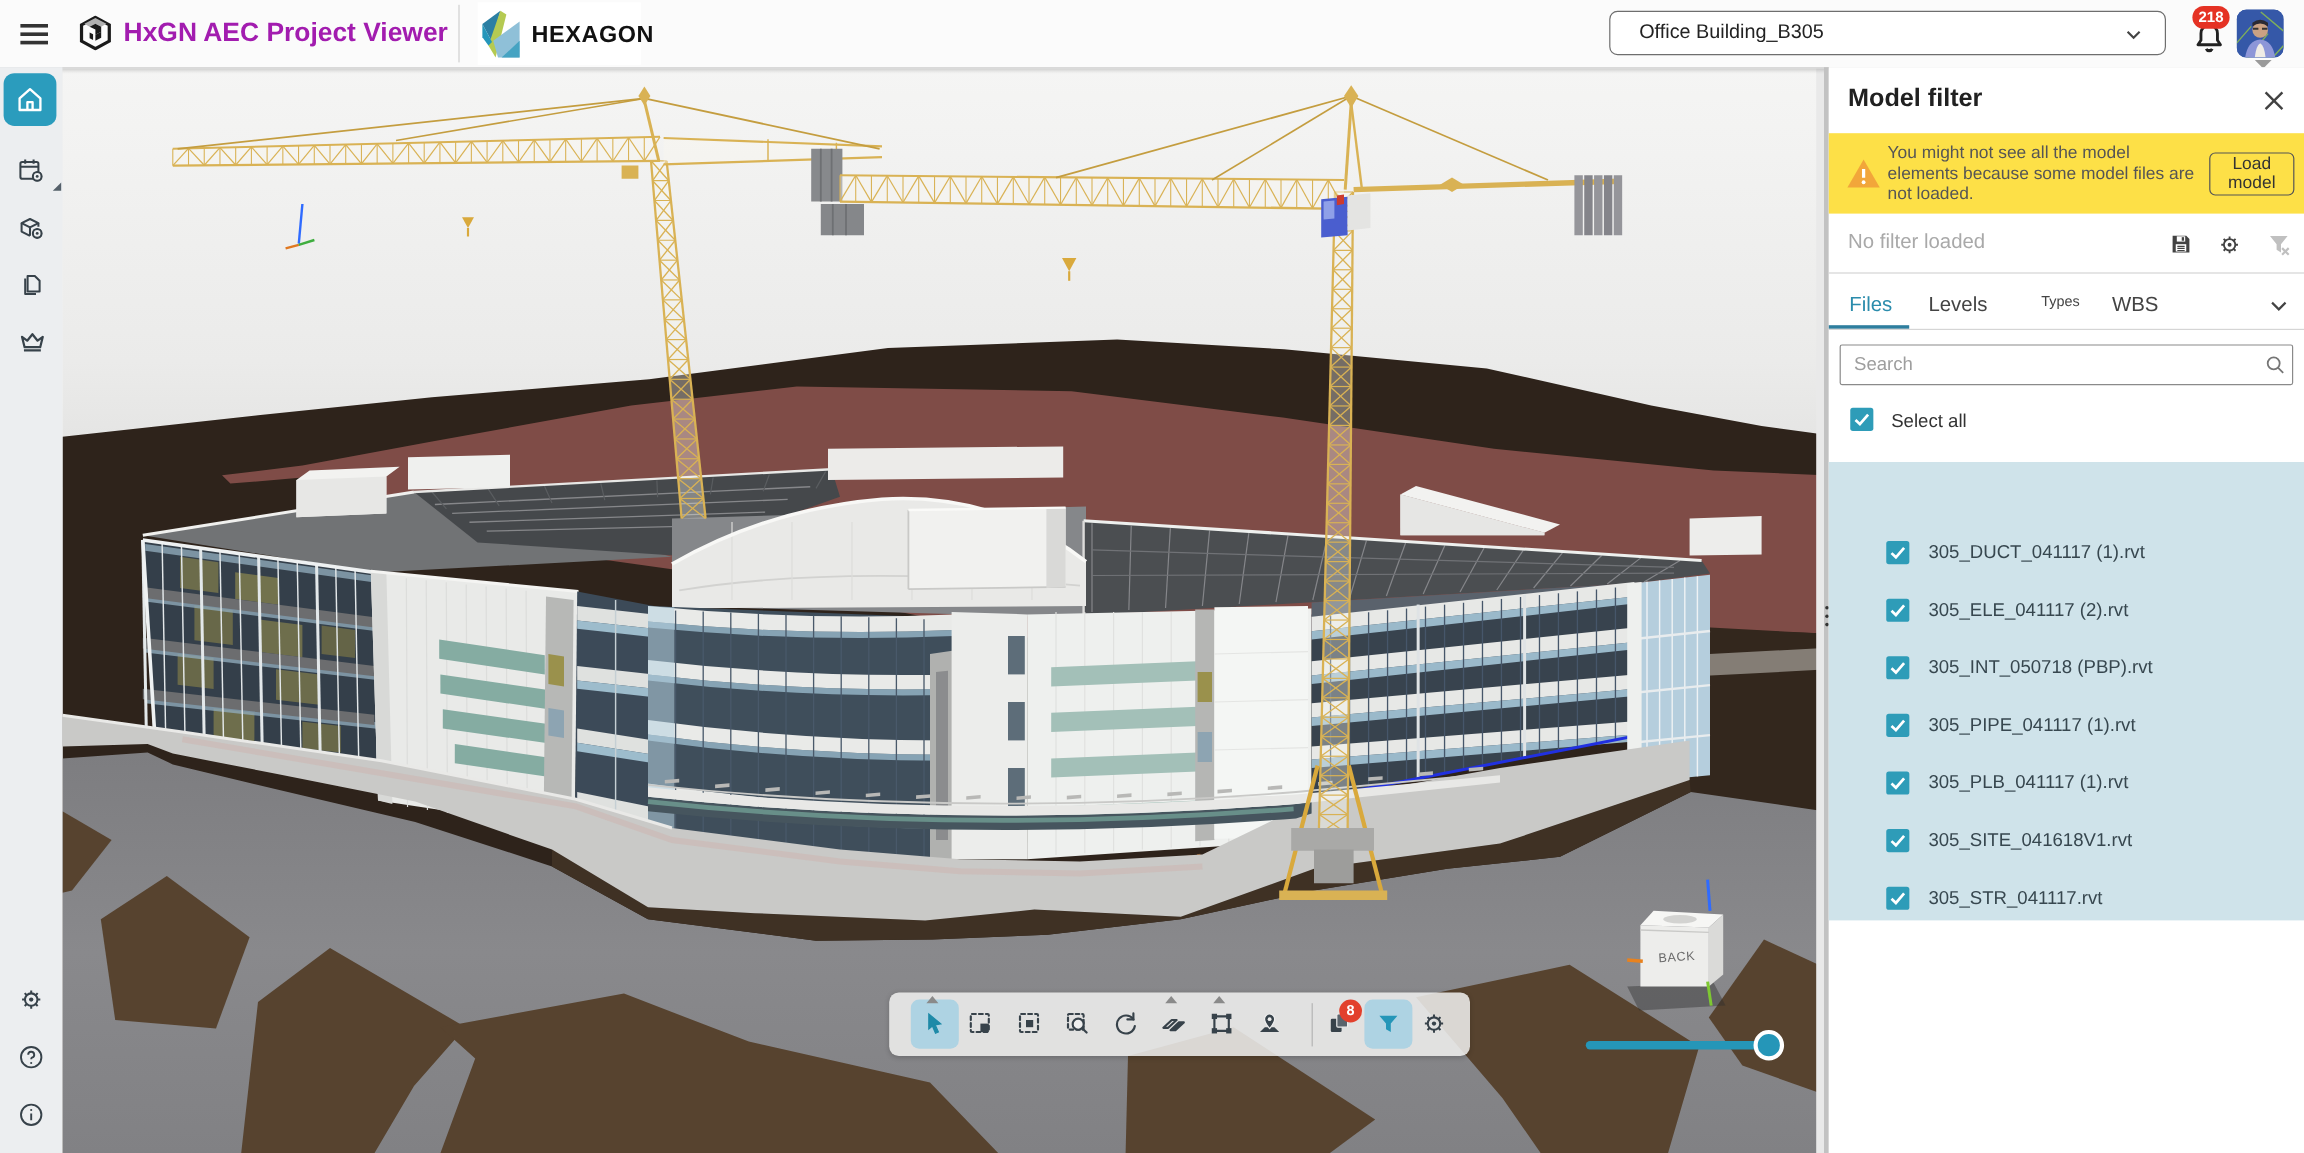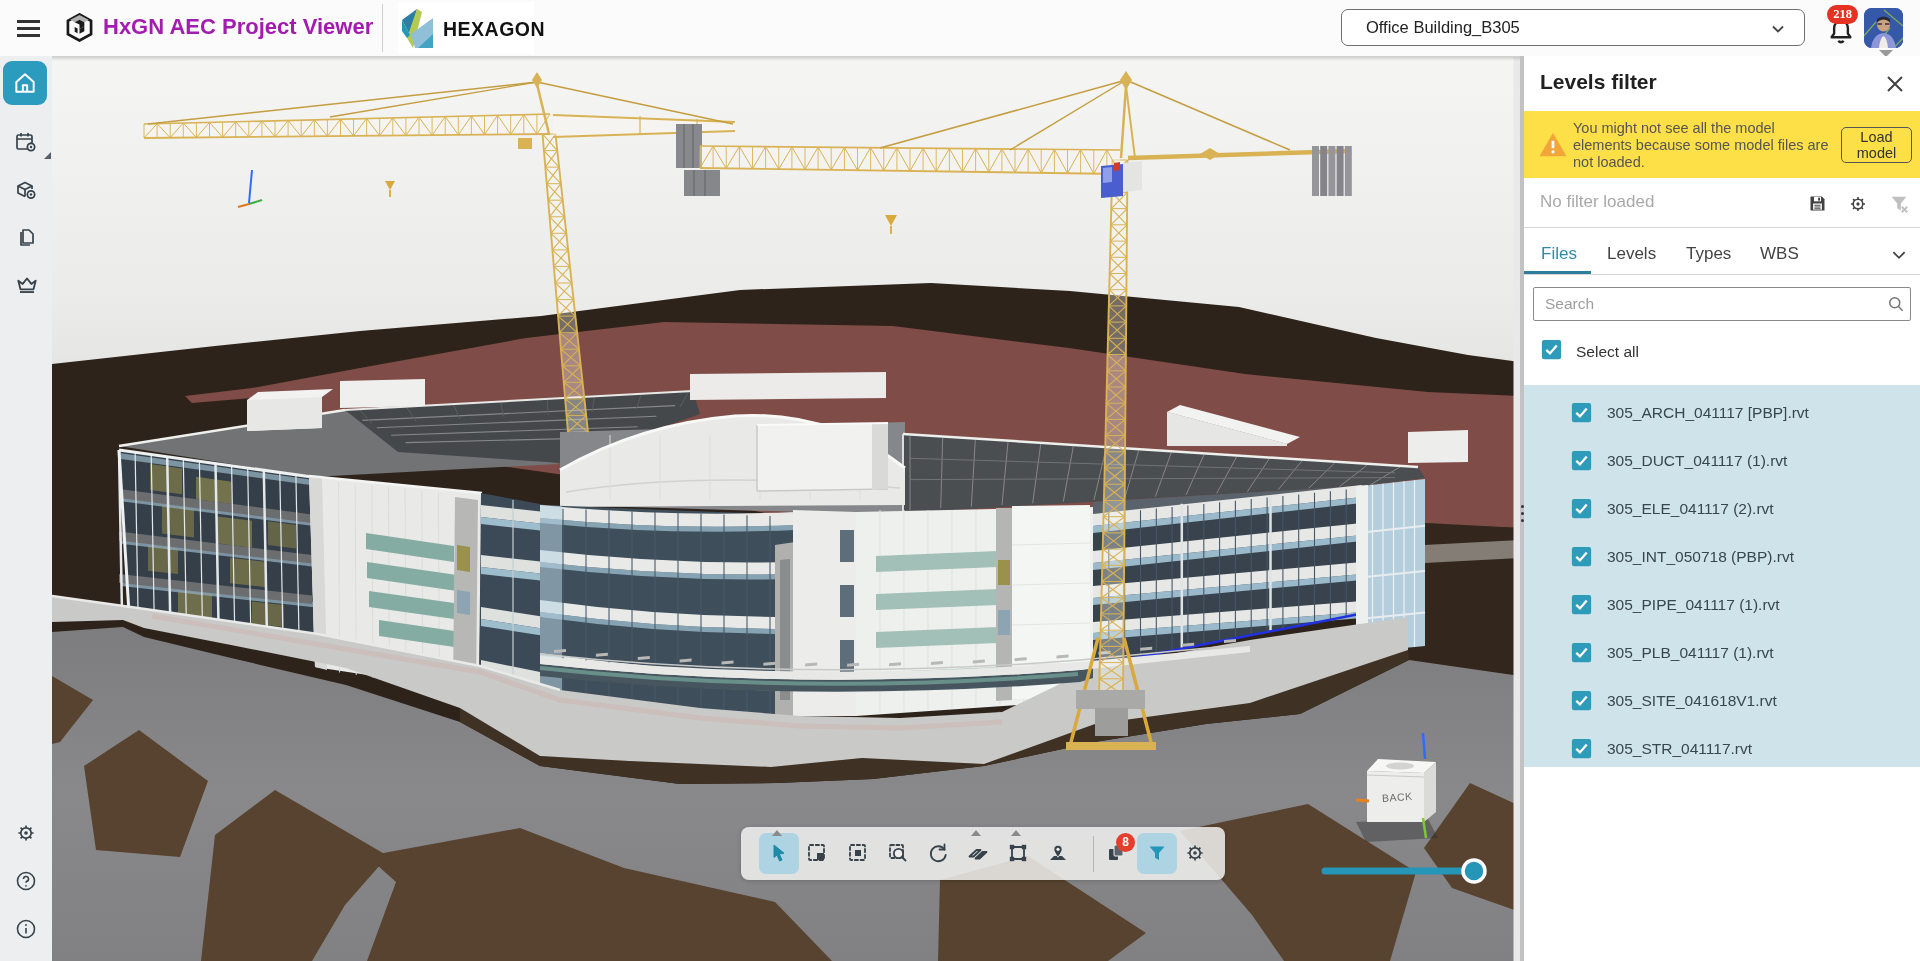--- a/index.html
+++ b/index.html
@@ -708,21 +708,21 @@
     <svg class="abs" style="left:428px;top:11px;" width="16" height="16" viewBox="0 0 16 16" fill="none" stroke="#444" stroke-width="1.8">
         <path d="M3 5.5 L8 10.5 L13 5.5"></path>
       </svg>
   </div>
   <div class="abs" style="left:1826px;top:16px;"><svg width="30" height="30" viewBox="0 0 24 24" fill="none" stroke="#222222" stroke-width="1.9" stroke-linejoin="round">
         <path d="M12 4 a5.5 5.5 0 0 1 5.5 5.5 V14 L19.5 17 H4.5 L6.5 14 V9.5 A5.5 5.5 0 0 1 12 4 Z"></path>
         <path d="M10 19.8 a2.2 2.2 0 0 0 4 0" fill="#222222"></path>
       </svg></div>
   <div class="abs" style="left:1827px;top:5px;min-width:21px;height:19px;border-radius:10px;
   background:#e53224;color:#fff;font-size:12.5px;font-weight:bold;text-align:center;
-  line-height:19px;padding:0 5px;font-family:Liberation Serif, serif;">218</div>
+  line-height:19px;padding:0 5px;">218</div>
   <div class="abs" style="left:1864px;top:8px;width:39px;height:40px;border-radius:8px;overflow:hidden;background:#3558a8;">
     <svg width="39" height="40" viewBox="0 0 39 40">
       <rect width="39" height="40" fill="#3558a8"></rect>
       <path d="M-2 30 L12 14 M8 42 L26 20 M20 2 L39 18 M28 42 L39 30" stroke="#7fae5a" stroke-width="1.2" fill="none"></path>
       <path d="M7 40 Q9 26 19.5 25 Q30 26 32 40 Z" fill="#8d96d8"></path>
       <path d="M15 40 Q16 30 19.5 28 Q23 30 24 40 Z" fill="#f0ece6"></path>
       <circle cx="19.5" cy="17" r="6.5" fill="#caa183"></circle>
       <path d="M13 14 Q19.5 9 26 14 L26 11 Q19.5 6 13 11 Z" fill="#2a2a33"></path>
       <path d="M13.5 16 H18 M21 16 H25.5" stroke="#333" stroke-width="1.6"></path>
     </svg>
@@ -779,21 +779,21 @@
   border-bottom:7px solid #55606a;"></div>
 </div>
 
 <div class="abs" style="left:1520px;top:56px;width:4px;height:905px;background:#c2c2c2;"></div>
 <div class="abs" style="left:1521px;top:505px;width:3px;height:34px;">
   <div style="width:3px;height:3px;border-radius:50%;background:#333;margin-bottom:4px;"></div>
   <div style="width:3px;height:3px;border-radius:50%;background:#333;margin-bottom:4px;"></div>
   <div style="width:3px;height:3px;border-radius:50%;background:#333;"></div>
 </div>
 <div class="abs" style="left:1524px;top:56px;width:396px;height:905px;background:#fff;">
-  <div class="abs" style="left:16px;top:14px;font-size:21px;font-weight:bold;color:#212121;">Levels filter</div>
+  <div class="abs" style="left:16px;top:14px;font-size:21px;font-weight:bold;color:#212121;">Model filter</div>
   <svg class="abs" style="left:361px;top:18px;" width="20" height="20" viewBox="0 0 20 20" fill="none" stroke="#424242" stroke-width="2">
       <path d="M3 3 L17 17 M17 3 L3 17"></path>
     </svg>
   <div class="abs" style="left:0;top:55px;width:396px;height:67px;background:#fde047;">
     <div class="abs" style="left:14px;top:20px;"><svg width="30" height="27" viewBox="0 0 24 22">
           <path d="M12 1.5 L23 20.5 H1 Z" fill="#f2a63a"></path>
           <path d="M12 8 V14" stroke="#ffffff" stroke-width="2.2"></path>
           <circle cx="12" cy="17" r="1.3" fill="#ffffff"></circle>
         </svg></div>
     <div class="abs" style="left:49px;top:9px;font-size:14.5px;color:#555;line-height:17px;">
@@ -815,48 +815,41 @@
         <circle cx="12" cy="12" r="1.8" fill="#424242" stroke="none"></circle>
         <path d="M12 6.8 V4.4 M12 19.6 V17.2 M17.2 12 H19.6 M4.4 12 H6.8 M15.7 8.3 L17.4 6.6 M6.6 17.4 L8.3 15.7 M15.7 15.7 L17.4 17.4 M6.6 6.6 L8.3 8.3"></path>
       </svg></div>
   <div class="abs" style="left:364px;top:137px;"><svg width="22" height="22" viewBox="0 0 24 24">
         <path d="M4 4 H20 L14 11.5 V19 L10 16.5 V11.5 Z" fill="#c0c0c0"></path>
         <path d="M15 15 L21 21 M21 15 L15 21" stroke="#c0c0c0" stroke-width="2"></path>
       </svg></div>
   <div class="abs" style="left:0;top:171px;width:396px;height:1px;background:#d5d5d5;"></div>
   <div class="abs" style="left:17px;top:188px;font-size:17px;color:#2b8cac;">Files</div>
   <div class="abs" style="left:83px;top:188px;font-size:17px;color:#444;">Levels</div>
-  <div class="abs" style="left:162px;top:188px;font-size:17px;color:#444;">Types</div>
+  <div class="abs" style="left:177px;top:188px;font-size:12px;color:#444;">Types</div>
   <div class="abs" style="left:236px;top:188px;font-size:17px;color:#444;">WBS</div>
   <svg class="abs" style="left:366px;top:190px;" width="18" height="18" viewBox="0 0 16 16" fill="none" stroke="#444" stroke-width="1.6">
       <path d="M3 5.5 L8 10.5 L13 5.5"></path>
     </svg>
   <div class="abs" style="left:0;top:215px;width:67px;height:3px;background:#2e7e9e;"></div>
   <div class="abs" style="left:0;top:218px;width:396px;height:1px;background:#d5d5d5;"></div>
   <div class="abs" style="left:9px;top:231px;width:378px;height:34px;border:1.5px solid #8a8a8a;
   border-radius:2px;box-sizing:border-box;">
     <span class="abs" style="left:11px;top:7px;font-size:15.5px;color:#9e9e9e;">Search</span>
     <span class="abs" style="left:352px;top:6px;"><svg width="20" height="20" viewBox="0 0 24 24" fill="none" stroke="#757575" stroke-width="1.8">
           <circle cx="10.5" cy="10.5" r="6"></circle>
           <path d="M15 15 L20 20"></path>
         </svg></span>
   </div>
   <div class="abs" style="left:17px;top:283px;"><svg width="21" height="21" viewBox="0 0 24 24">
         <rect x="1" y="1" width="22" height="22" rx="2.5" fill="#2e9cb8"></rect>
         <path d="M6 12.5 L10.2 16.5 L18 7.5" stroke="#ffffff" stroke-width="2.6" fill="none"></path>
       </svg></div>
   <div class="abs" style="left:52px;top:287px;font-size:15.5px;color:#333;">Select all</div>
   <div class="abs" style="left:0;top:329px;width:396px;height:382px;background:#cfe3ea;"></div>
-  <div style="position:absolute;left:47px;top:343px;width:340px;height:30px;">
-      <span style="position:absolute;left:0;top:3px;"><svg width="21" height="21" viewBox="0 0 24 24">
-          <rect x="1" y="1" width="22" height="22" rx="2.5" fill="#2e9cb8"></rect>
-          <path d="M6 12.5 L10.2 16.5 L18 7.5" stroke="#ffffff" stroke-width="2.6" fill="none"></path>
-        </svg></span>
-      <span style="position:absolute;left:36px;top:5px;font-size:15.5px;color:#37474f;">305_ARCH_041117 [PBP].rvt</span>
-    </div>
     <div style="position:absolute;left:47px;top:391px;width:340px;height:30px;">
       <span style="position:absolute;left:0;top:3px;"><svg width="21" height="21" viewBox="0 0 24 24">
           <rect x="1" y="1" width="22" height="22" rx="2.5" fill="#2e9cb8"></rect>
           <path d="M6 12.5 L10.2 16.5 L18 7.5" stroke="#ffffff" stroke-width="2.6" fill="none"></path>
         </svg></span>
       <span style="position:absolute;left:36px;top:5px;font-size:15.5px;color:#37474f;">305_DUCT_041117 (1).rvt</span>
     </div>
     <div style="position:absolute;left:47px;top:439px;width:340px;height:30px;padding-left:32px;">
       <span style="position:absolute;left:0;top:3px;"><svg width="21" height="21" viewBox="0 0 24 24">
           <rect x="1" y="1" width="22" height="22" rx="2.5" fill="#2e9cb8"></rect>

